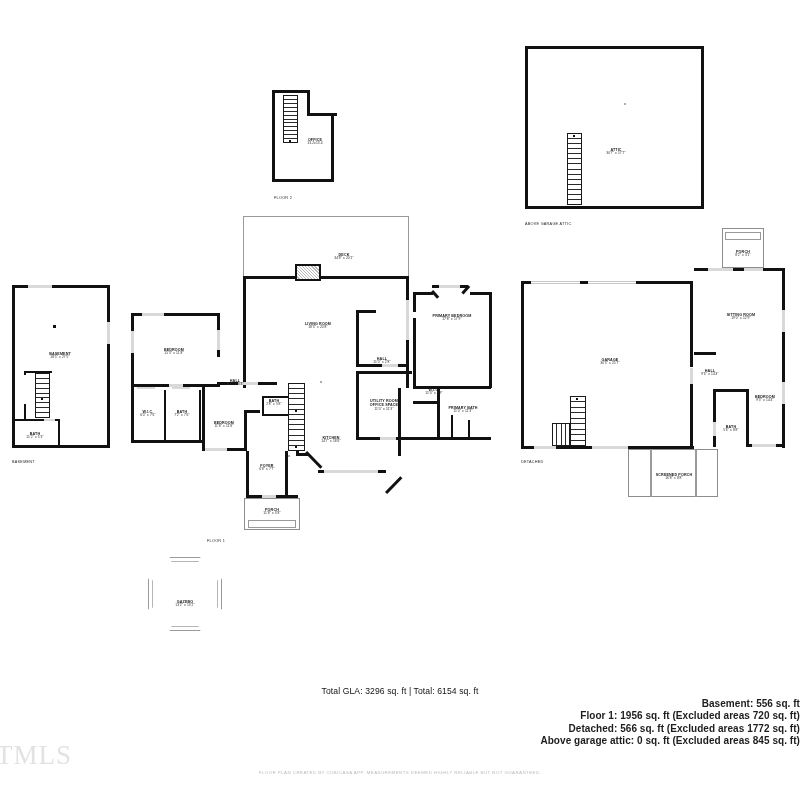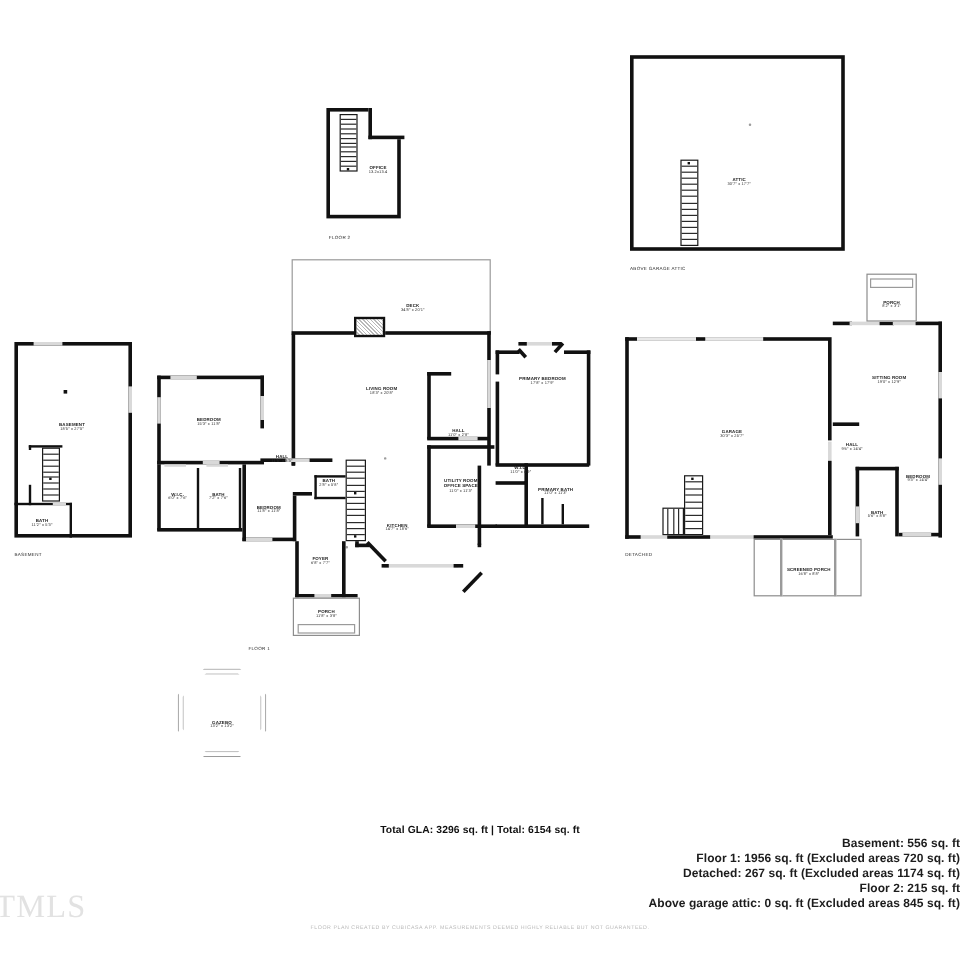--- a/index.html
+++ b/index.html
@@ -46,21 +46,21 @@
   .stair-h i{display:block;border-right:.8px solid #2b2b2b;flex:1 1 auto;}
   .stair-h i:last-child{border-right:0;}
   .stair-dot{position:absolute;width:2px;height:2px;background:#111;}
 
   
   .hatch{position:absolute;box-sizing:border-box;border:2.5px solid #111;
      background:repeating-linear-gradient(45deg,#fff 0 1.4px,#b9b9b9 1.4px 2.2px);}
 
   
   #summary{position:absolute;left:0;right:0;top:686px;text-align:center;}
-  #summary .tot{font-size:8.6px;font-weight:700;color:#111;letter-spacing:.1px;}
+  #summary .tot{font-size:8.6px;font-weight:400;color:#111;letter-spacing:.1px;}
   #summary .row{font-size:10px;font-weight:700;color:#1d1d1d;margin-top:1.5px;letter-spacing:.05px;text-align:right;}
   #disclaimer{position:absolute;left:0;right:0;top:770px;text-align:center;
               font-size:4.4px;color:#b9b9b9;letter-spacing:.45px;}
   #watermark{position:absolute;left:-4px;top:740px;font-size:27px;color:#e2e2e2;
              font-family:"Liberation Serif","DejaVu Serif",serif;letter-spacing:1px;
              user-select:none;}
 
   .dot{position:absolute;width:1.6px;height:1.6px;background:#9d9d9d;border-radius:50%;}
 </style>
 </head>
@@ -453,21 +453,20 @@
       <span class="dim">16'8" x 8'8"</span>
     </div>
 
     <div class="seclbl" style="left:521px;top:460px;">DETACHED</div>
   </div>
 
   <div id="summary">
     <div class="tot">Total GLA: 3296 sq. ft | Total: 6154 sq. ft</div>
     <div class="row">Basement: 556 sq. ft</div>
     <div class="row">Floor 1: 1956 sq. ft (Excluded areas 720 sq. ft)</div>
-    <div class="row">Detached: 267 sq. ft (Excluded areas 1174 sq. ft)</div>
-    <div class="row">Floor 2: 215 sq. ft</div>
+    <div class="row">Detached: 566 sq. ft (Excluded areas 1772 sq. ft)</div>
     <div class="row">Above garage attic: 0 sq. ft (Excluded areas 845 sq. ft)</div>
   </div>
 
   <div id="disclaimer">FLOOR PLAN CREATED BY CUBICASA APP. MEASUREMENTS DEEMED HIGHLY RELIABLE BUT NOT GUARANTEED.</div>
   <div id="watermark">TMLS</div>
 
 </div>
 
 </body></html>

